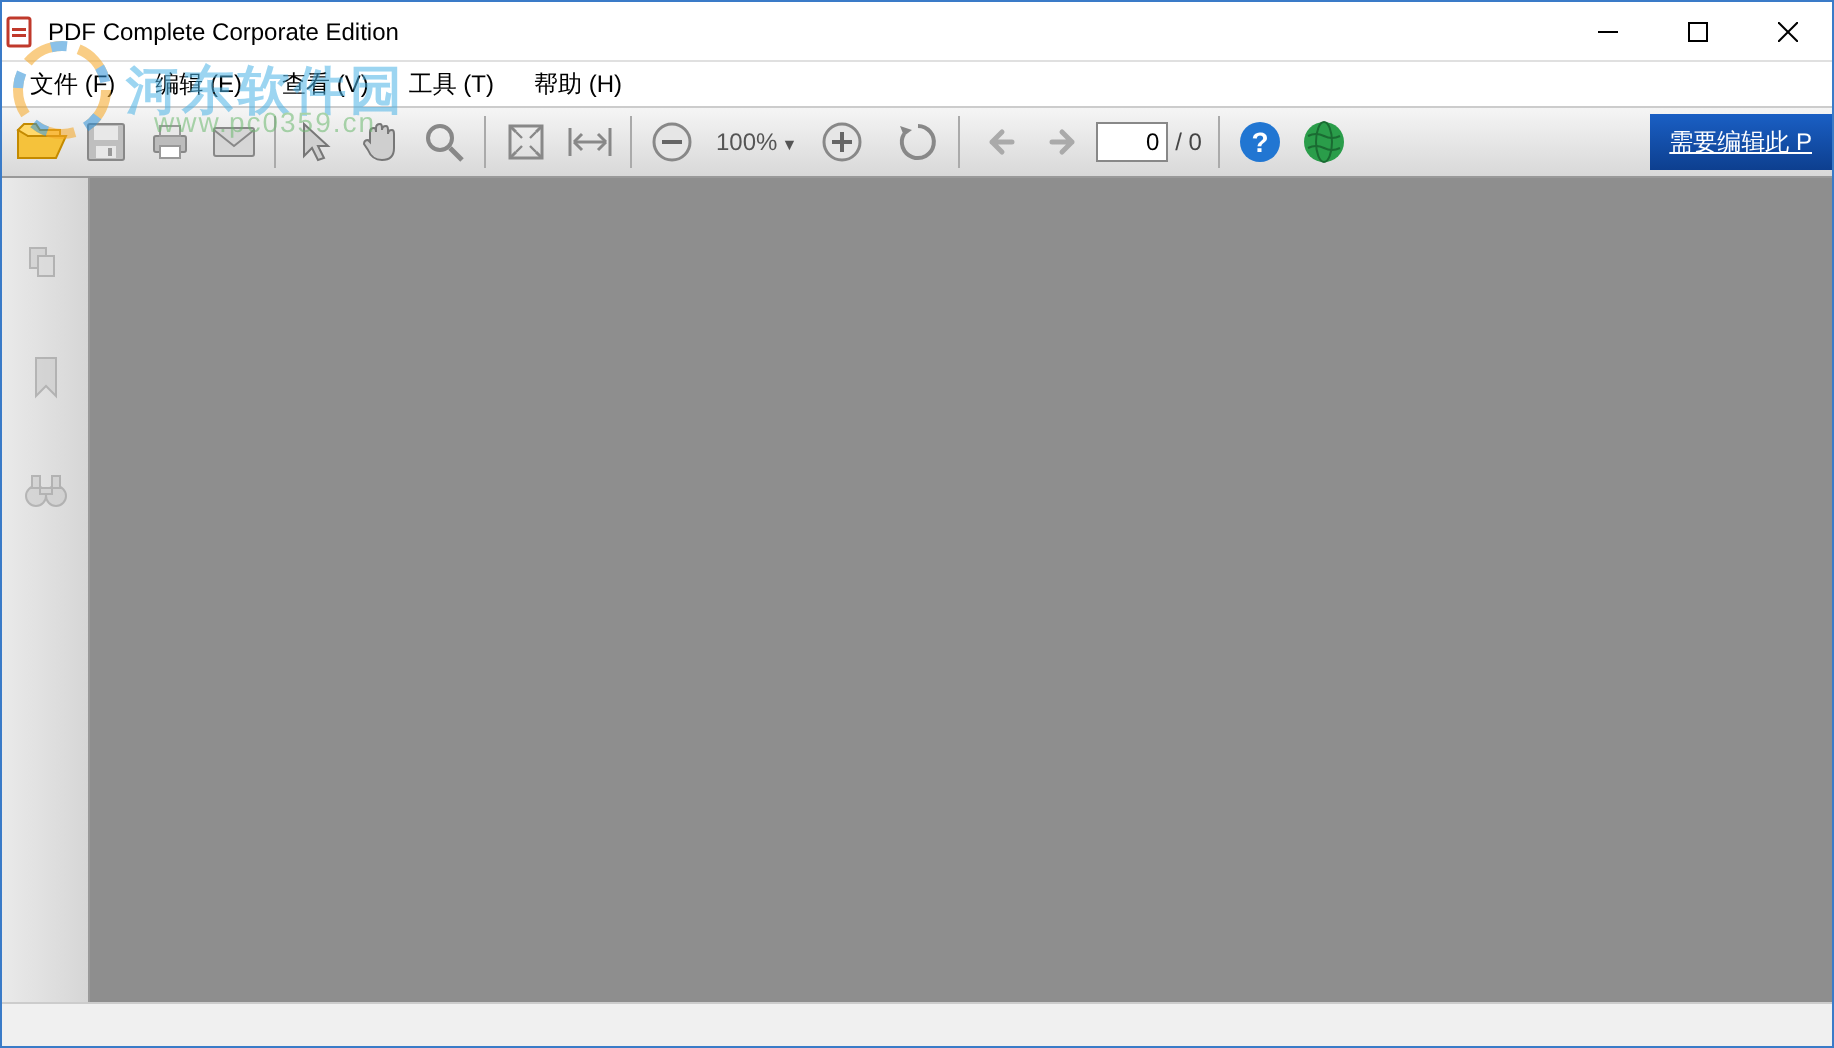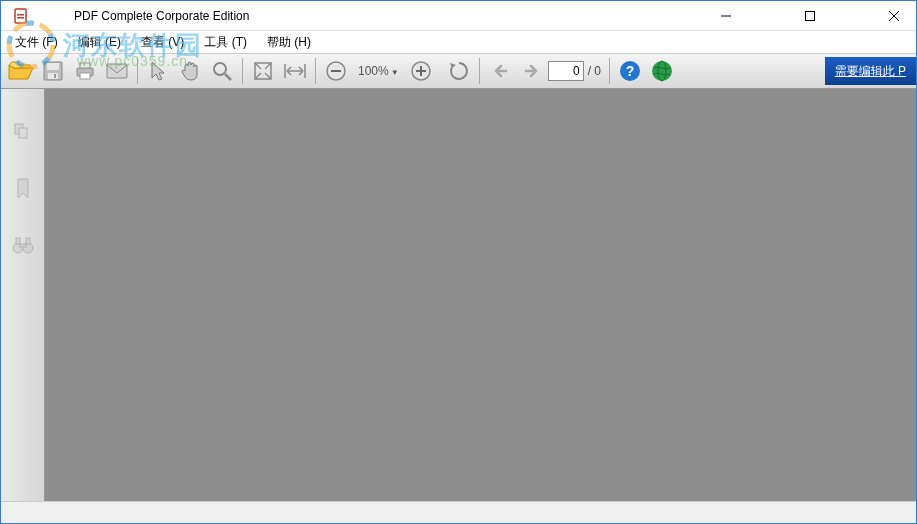--- a/index.html
+++ b/index.html
@@ -1,17 +1,17 @@
 <!DOCTYPE html>
 <html><head>
 <meta charset="utf-8">
 <style>
 * { margin: 0; padding: 0; box-sizing: border-box; }
 body { font-family: "Microsoft YaHei", Arial, sans-serif; font-size: 12px; background: #fff; width: 917px; height: 524px; overflow: hidden; position: relative; border: 1px solid #3a7bc8; }
-.titlebar { height: 30px; background: #fff; display: flex; align-items: center; padding: 0 0 0 12px; border-bottom: 1px solid #e0e0e0; gap: 39px; }
+.titlebar { height: 30px; background: #fff; display: flex; align-items: center; padding: 0 0 0 1px; border-bottom: 1px solid #e0e0e0; }
 .titlebar .app-icon { width: 16px; height: 16px; margin-right: 6px; }
 .titlebar .title { flex: 1; font-size: 12px; color: #000; }
 .titlebar .win-btn { width: 45px; height: 29px; display: flex; align-items: center; justify-content: center; cursor: pointer; }
 .menubar { height: 22px; background: #fff; display: flex; align-items: center; padding-left: 4px; }
 .menubar .menu-item { padding: 18px 10px; cursor: pointer; font-size: 12px; }
 .toolbar { height: 36px; background: linear-gradient(to bottom, #f5f5f5, #d8d8d8); display: flex; align-items: center; padding: 16px 4px; border-top: 1px solid #ccc; border-bottom: 1px solid #999; }
 .toolbar .tb-btn { width: 30px; height: 30px; display: flex; align-items: center; justify-content: center; cursor: pointer; border-radius: 2px; margin: 0 1px; }
 .toolbar .sep { width: 1px; height: 26px; background: #aaa; margin: 0 4px; }
 .toolbar .zoom-label { font-size: 12px; color: #555; padding: 0 6px; cursor: pointer; }
 .toolbar .zoom-label .tri { font-size: 8px; margin-left: 2px; }

